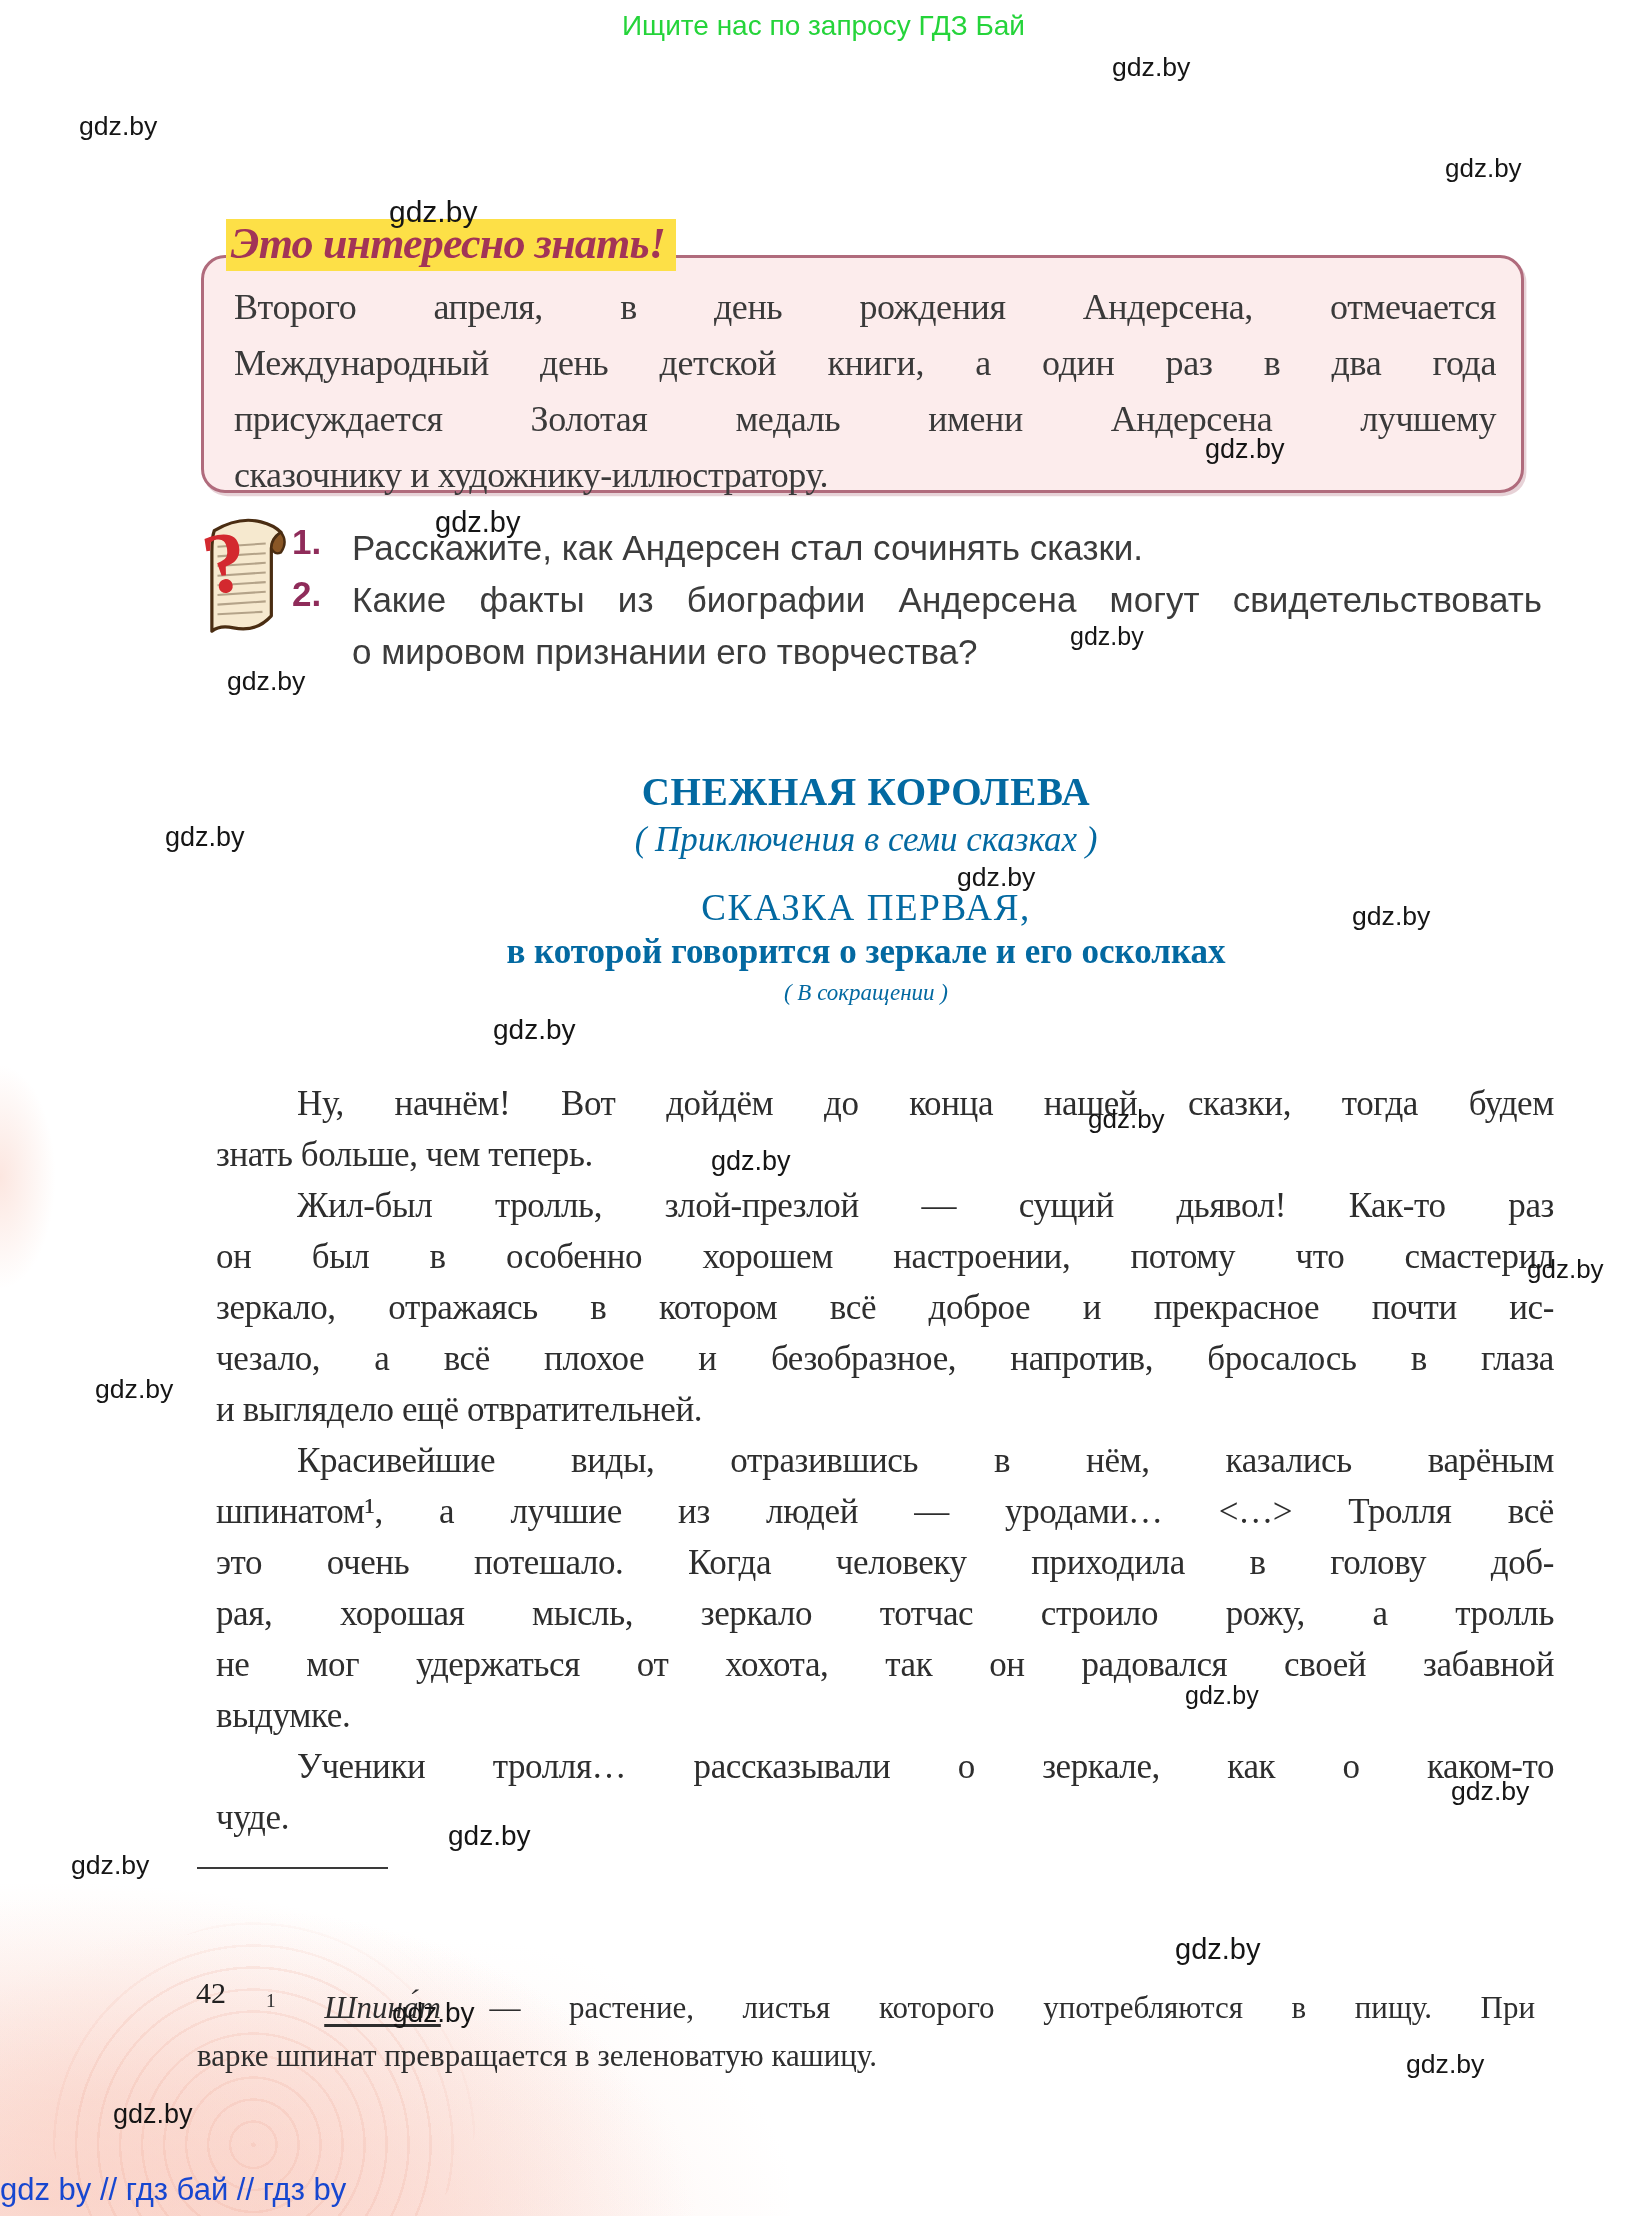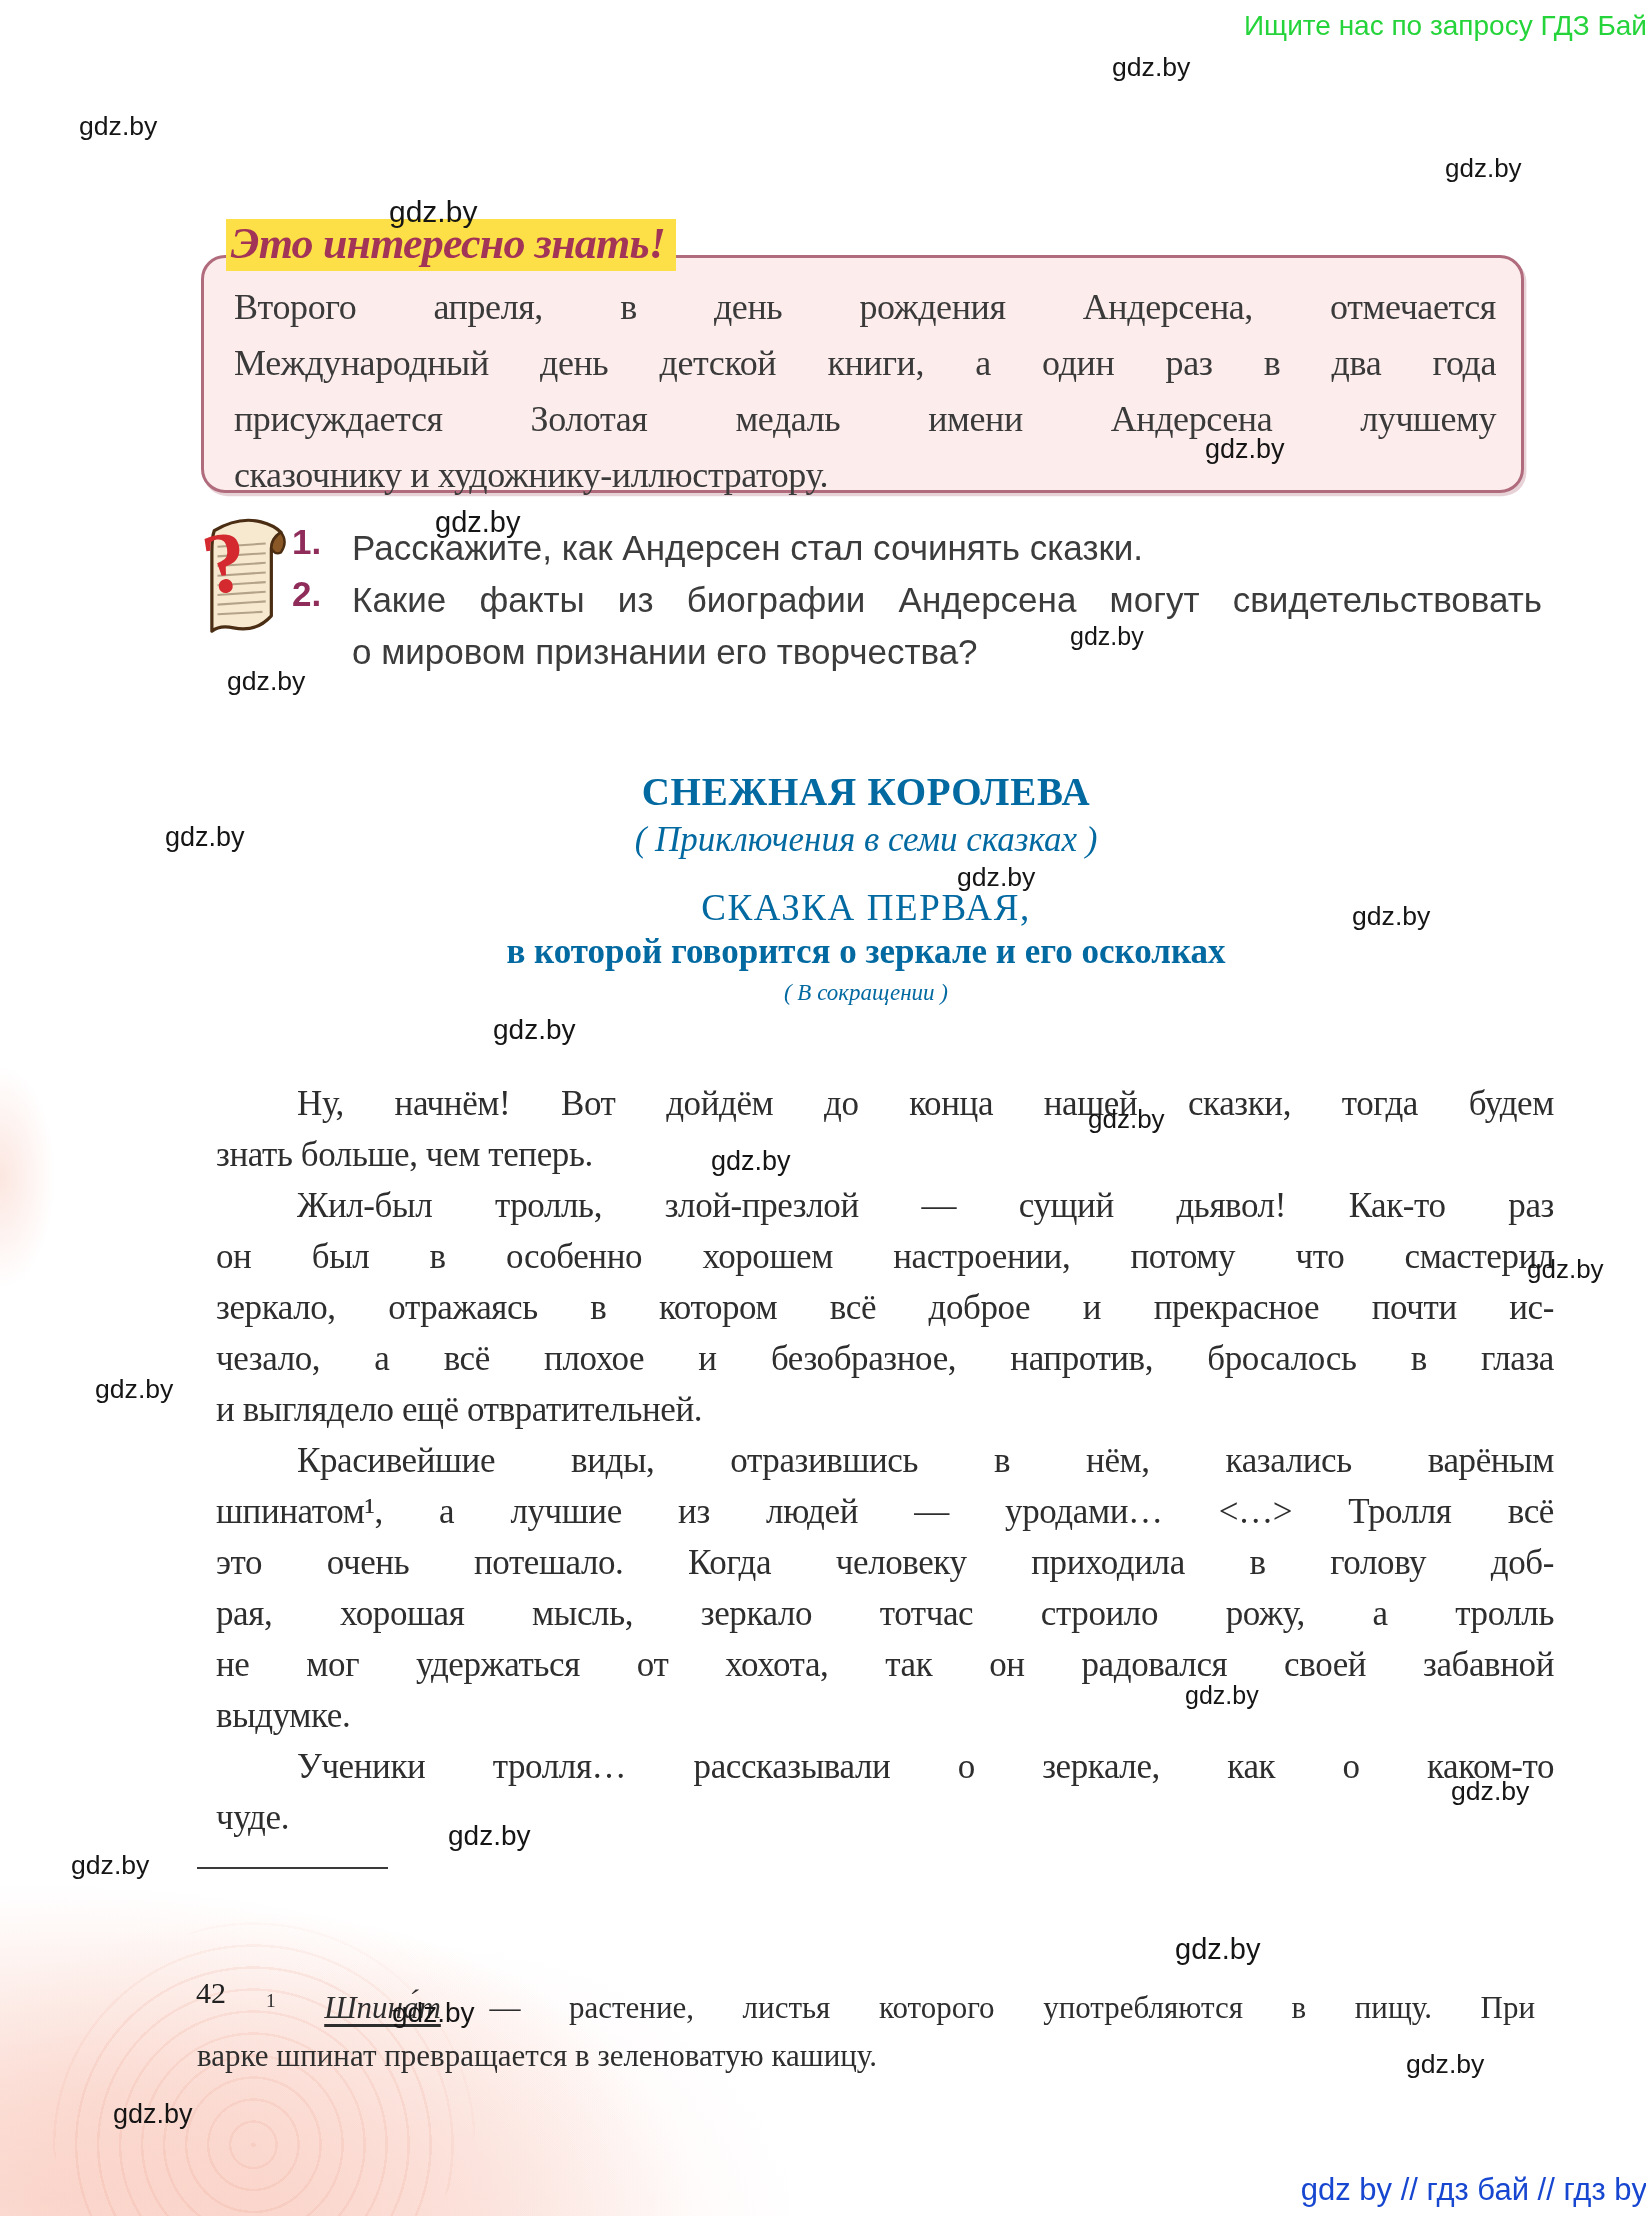--- a/index.html
+++ b/index.html
@@ -22,21 +22,21 @@
     border-radius:50%; opacity:0.55; transform:rotate(-14deg);
     background:repeating-radial-gradient(circle at 45% 60%, rgba(228,126,100,0.20) 0 2.4px, transparent 2.4px 22px);
     -webkit-mask-image:radial-gradient(circle at 45% 60%, #000 0 55%, transparent 75%);
             mask-image:radial-gradient(circle at 45% 60%, #000 0 55%, transparent 75%);
   }
   .decor-left {
     position:absolute; left:0; top:1064px; width:56px; height:226px; z-index:0;
     background:radial-gradient(ellipse at 0% 50%, rgba(248,200,186,0.45), transparent 70%);
   }
   .green-header {
-    position:absolute; top:9.7px; left:0; width:100%; text-align:right; z-index:2;
+    position:absolute; top:9.7px; left:0; width:100%; text-align:center; z-index:2;
     font-family:"Liberation Sans", sans-serif; font-size:28px; color:#25d43a;
   }
   .wm {
     position:absolute; z-index:6; white-space:nowrap;
     font-family:"Liberation Sans", sans-serif; color:#151515;
   }
   .info-heading {
     position:absolute; left:226px; top:219px; z-index:4;
     font-size:44px; font-weight:bold; font-style:italic; letter-spacing:-0.8px;
     color:#a23457; background:#fde047; padding:0 11.3px 1.6px 4.8px; line-height:50px;
@@ -74,21 +74,21 @@
   .fn-rule { position:absolute; left:197px; top:1867px; width:191px; height:2.4px; background:#3a3a3a; z-index:2; }
   .footnote {
     position:absolute; left:197px; top:1977px; width:1338px; z-index:2;
     font-size:31px; line-height:48px; color:#2e2e2e;
   }
   .fn-first { padding-left:69px; }
   .fn-term { font-style:italic; text-decoration:underline; text-underline-offset:5.6px; }
   sup { font-size:19.3px; }
   .page-num { position:absolute; left:196px; top:1976px; font-size:30px; color:#222; z-index:2; }
   .footer-links {
-    position:absolute; bottom:8px; left:0; width:100%; text-align:right; z-index:2;
+    position:absolute; bottom:8px; left:0; width:100%; text-align:left; z-index:2;
     font-family:"Liberation Sans", sans-serif; font-size:31px; color:#1747d0;
   }
 </style>
 </head>
 <body>
 
 <div class="decor-bl"></div>
 <div class="decor-rings"></div>
 <div class="decor-left"></div>
 

